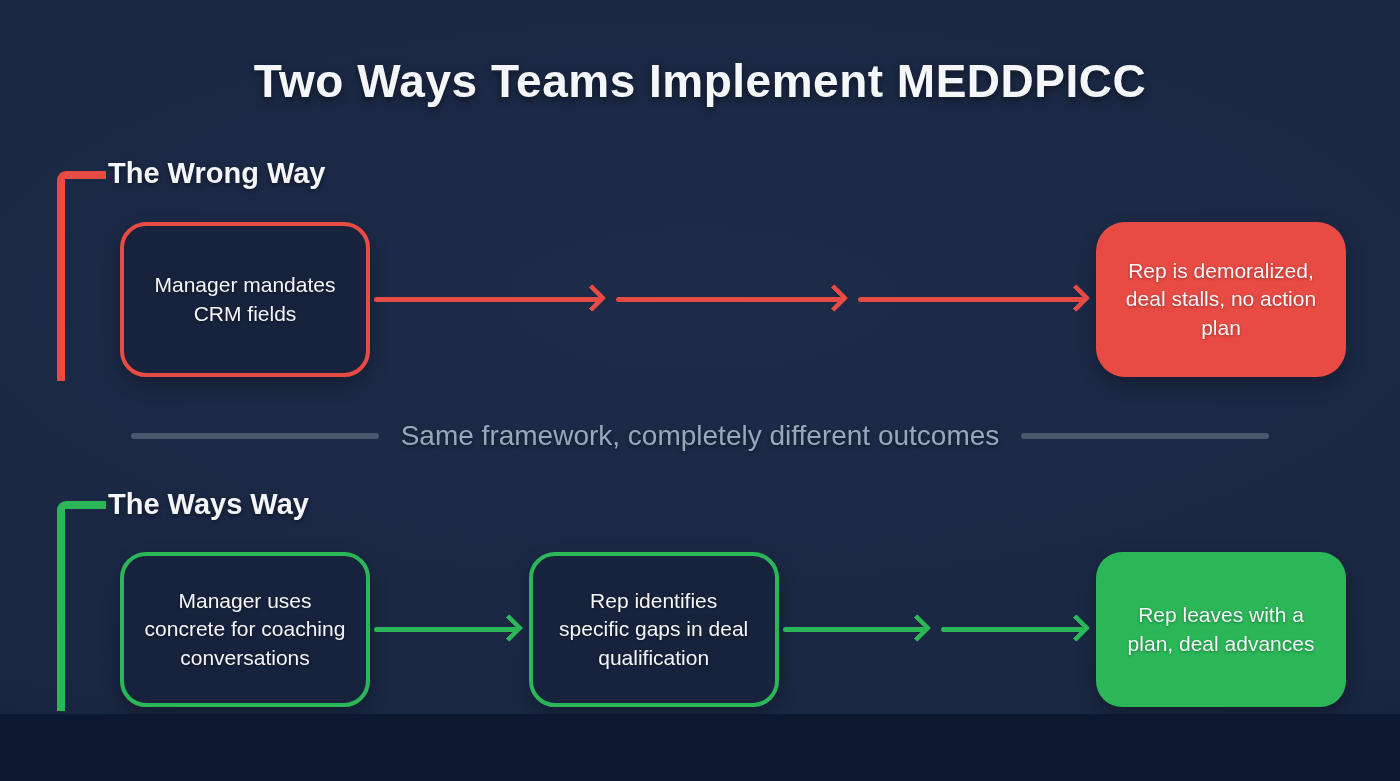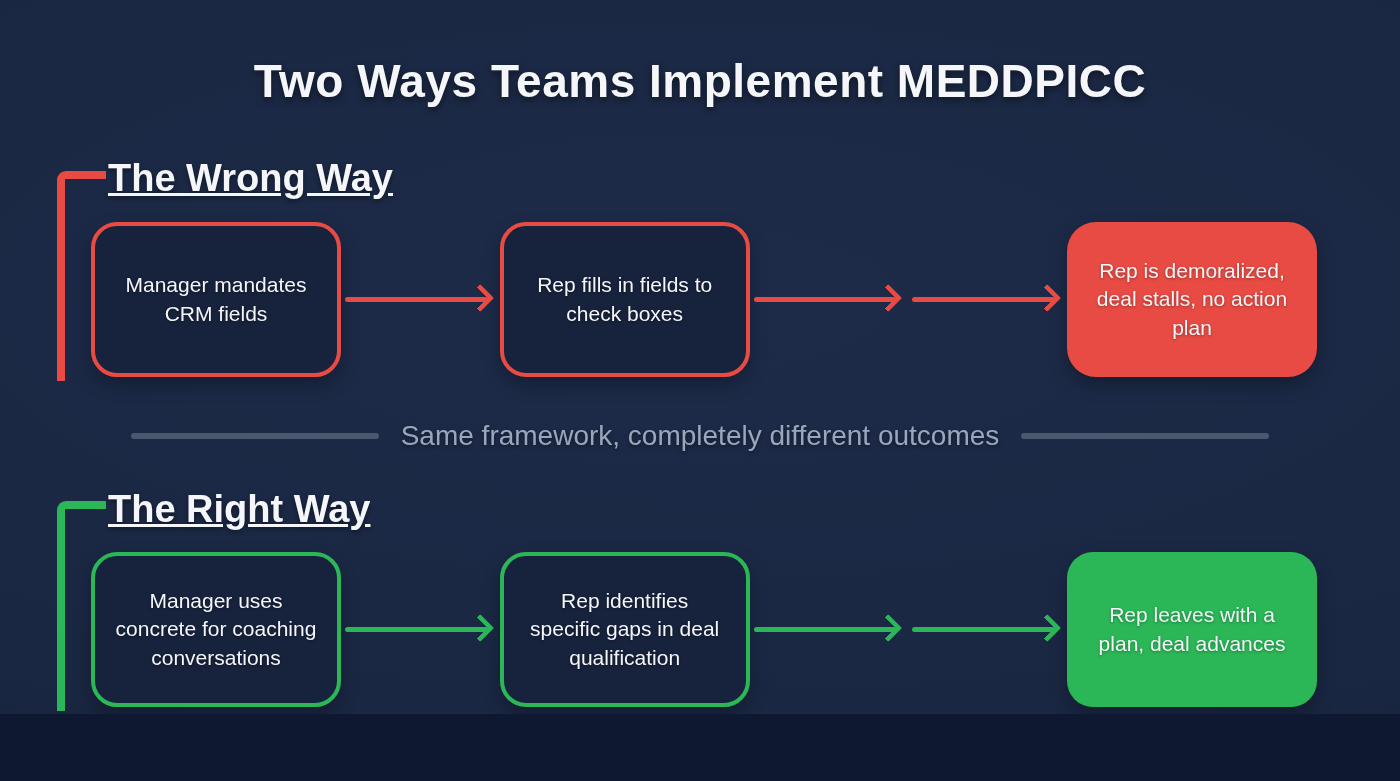--- a/index.html
+++ b/index.html
@@ -27,42 +27,41 @@
     font-size: 46px;
     font-weight: 700;
     letter-spacing: 0.5px;
     color: var(--text);
     text-shadow: 0 3px 7px rgba(0,0,0,0.5);
   }
   .section-heading {
     position: absolute;
     left: 108px;
     margin: 0;
-    font-size: 38px;
+    font-size: 29px;
     font-weight: 700;
     color: var(--text);
     text-shadow: 0 2px 5px rgba(0,0,0,0.45);
-    text-decoration: underline;
   }
   .heading-wrong { top: 157px; }
   .heading-right { top: 488px; }
   .bracket {
     position: absolute;
     left: 57px;
     width: 41px;
     height: 202px;
     border-left: 8px solid;
     border-top: 8px solid;
     border-top-left-radius: 9px;
   }
   .bracket.red   { top: 171px; border-color: var(--red); }
   .bracket.green { top: 501px; border-color: var(--green); }
   .flow-row {
     position: absolute;
-    left: 91px;
+    left: 120px;
     width: 1226px;
     height: 155px;
     display: flex;
     align-items: stretch;
     justify-content: space-between;
   }
   .row-wrong { top: 222px; }
   .row-right { top: 552px; }
   .step-box {
     width: 250px;
@@ -149,38 +148,35 @@
   <h1 class="title">Two Ways Teams Implement MEDDPICC</h1>
 
   <div class="bracket red"></div>
   <h2 class="section-heading heading-wrong">The Wrong Way</h2>
 
   <div class="flow-row row-wrong">
     <div class="step-box outline red-style">
       <span>Manager mandates CRM fields</span>
     </div>
     <div class="arrow red-style"></div>
-    <div class="step-box outline red-style">
-      <span>Rep fills in fields to check boxes</span>
-    </div>
     <div class="arrow red-style"></div>
     <div class="arrow red-style"></div>
     <div class="step-box solid red-style">
       <span>Rep is demoralized, deal stalls, no action plan</span>
     </div>
   </div>
 
   <div class="divider">
     <div class="divider-line"></div>
     <div class="divider-text">Same framework, completely different outcomes</div>
     <div class="divider-line"></div>
   </div>
 
   <div class="bracket green"></div>
-  <h2 class="section-heading heading-right">The Right Way</h2>
+  <h2 class="section-heading heading-right">The Ways Way</h2>
 
   <div class="flow-row row-right">
     <div class="step-box outline green-style">
       <span>Manager uses concrete for coaching conversations</span>
     </div>
     <div class="arrow green-style"></div>
     <div class="step-box outline green-style">
       <span>Rep identifies specific gaps in deal qualification</span>
     </div>
     <div class="arrow green-style"></div>

